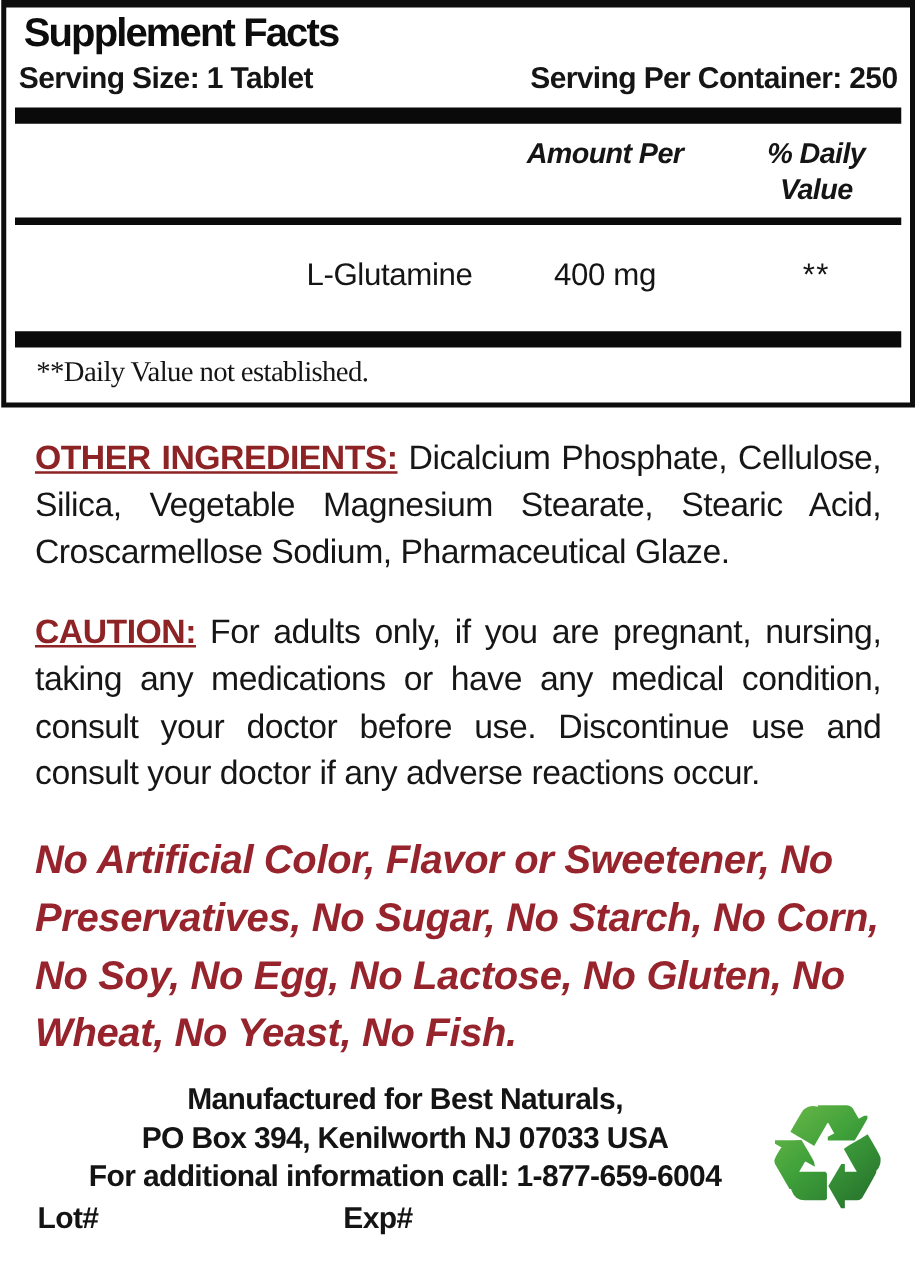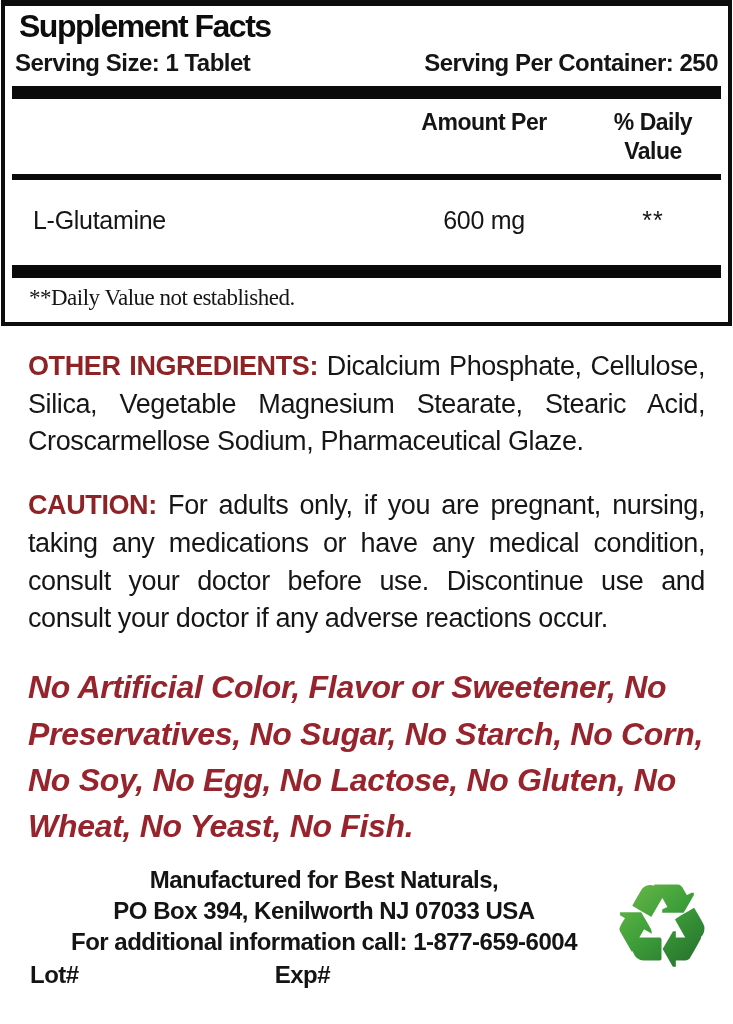--- a/index.html
+++ b/index.html
@@ -50,37 +50,38 @@
   .hdr-row {
     display:flex;
     justify-content:flex-end;
     padding:9px 12px 7px;
     font-size:23px;
     font-weight:bold;
     line-height:1.28;
     text-align:center;
     letter-spacing:-0.5px;
     color:#151515;
+    font-style:italic;
   }
   .hdr-amount { width:212px; }
   .hdr-dv { width:126px; }
   .mid-rule {
     height:6px;
     background:#0a0a0a;
     margin:0 7px;
   }
   .nutrient-row {
     display:flex;
     align-items:center;
     padding:26px 12px 30px 28px;
     font-size:25px;
     letter-spacing:-0.3px;
     color:#151515;
   }
-  .n-name { flex:1; text-align:left; }
+  .n-name { flex:1; text-align:right; }
   .n-amount { width:212px; text-align:center; }
   .n-dv { width:126px; text-align:center; letter-spacing:1px; }
   .panel-footnote {
     font-size:23px;
     letter-spacing:-0.5px;
     padding:7px 12px 11px 24px;
     color:#151515;
     font-family:Liberation Serif, serif;
   }
 
@@ -90,20 +91,21 @@
     font-size:27px;
     line-height:1.4;
     text-align:justify;
     letter-spacing:-0.4px;
     color:#161616;
   }
   .para.caution-block { margin-top:26px; }
   .accent-label {
     font-weight:bold;
     color:var(--accent-red, #8e2326);
+    text-decoration:underline;
   }
   .claims {
     margin:26px 28px 0 28px;
     font-size:32px;
     font-weight:bold;
     font-style:italic;
     line-height:1.45;
     letter-spacing:-0.3px;
     color:var(--claims-red, #97242c);
   }
@@ -179,21 +181,21 @@
       <div class="hdr-dv">
         <div>% Daily</div>
         <div>Value</div>
       </div>
     </div>
 
     <div class="mid-rule"></div>
 
     <div class="nutrient-row">
       <span class="n-name">L-Glutamine</span>
-      <span class="n-amount">600 mg</span>
+      <span class="n-amount">400 mg</span>
       <span class="n-dv">**</span>
     </div>
 
     <div class="thick-bar"></div>
 
     <div class="panel-footnote">**Daily Value not established.</div>
   </section>
 
   <p class="para"><span class="accent-label">OTHER INGREDIENTS:</span> <span>Dicalcium Phosphate, Cellulose, Silica, Vegetable Magnesium Stearate, Stearic Acid, Croscarmellose Sodium, Pharmaceutical Glaze.</span></p>
 

